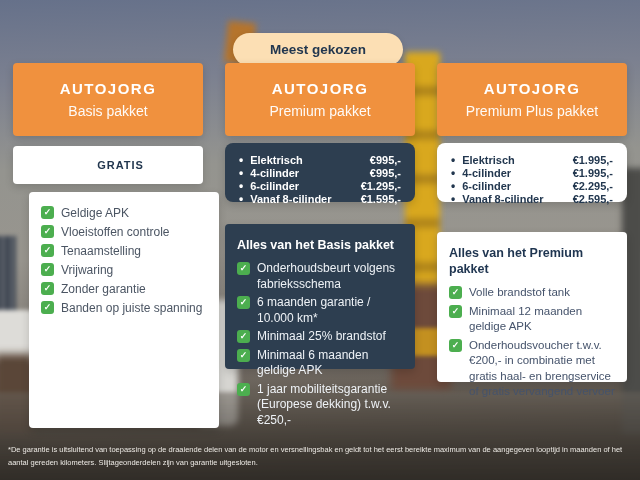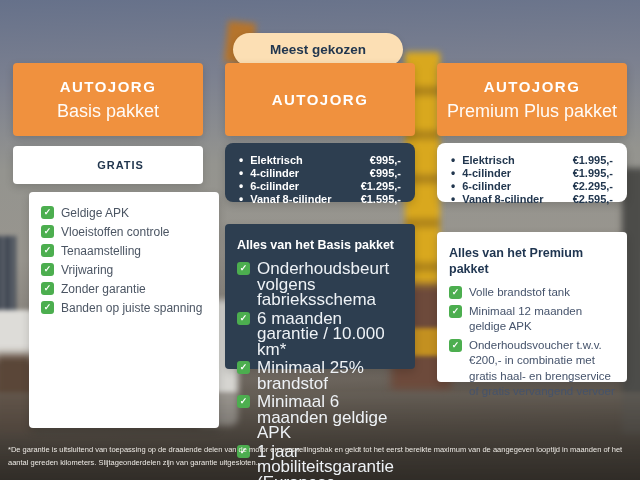--- a/index.html
+++ b/index.html
@@ -33,21 +33,21 @@
     position:absolute;left:233px;top:33px;width:170px;height:33px;border-radius:17px;
     background:var(--badge_bg,#fcdfb4);display:flex;align-items:center;justify-content:center;
     box-shadow:0 2px 6px rgba(0,0,0,.12);
   }
   .badge span{font-size:13.5px;font-weight:bold;color:var(--navy_text,#22374f);}
   .header-card{
     top:63px;height:73px;background:var(--orange,#f0913e);
     display:flex;flex-direction:column;align-items:center;justify-content:center;gap:6px;
   }
   .brand{color:#fff;font-weight:bold;font-size:15px;letter-spacing:1.5px;}
-  .package{color:rgba(255,255,255,.96);font-size:18px;}
+  .package{color:rgba(255,255,255,.96);font-size:14px;}
   .gratis-card{
     left:13px;top:146px;height:38px;border-radius:4px;background:#fff;
     display:flex;align-items:center;justify-content:center;padding-left:25px;
   }
   .gratis-card span{font-size:11px;font-weight:bold;letter-spacing:1px;color:var(--navy_text,#22374f);}
   .price-card{
     top:143px;height:59px;border-radius:8px;padding:11px 14px;
     display:flex;flex-direction:column;justify-content:space-between;
   }
   .price-card.dark{background:var(--navy_card,#2d3e50);color:#fff;}
@@ -57,21 +57,21 @@
   .price-value{margin-left:auto;}
   .features-card{padding:13px 12px;display:flex;flex-direction:column;gap:3px;}
   .features-card.tall{left:29px;top:192px;height:236px;background:#fff;}
   .features-card.dark{top:224px;height:145px;background:var(--navy_card,#2d3e50);}
   .features-card.light{top:232px;height:150px;background:#fff;}
   .features-title{font-size:12.5px;font-weight:bold;margin-bottom:5px;line-height:16px;}
   .features-card.dark .features-title{color:#fff;}
   .features-card.light .features-title{color:#1f3550;}
   .feat{display:flex;align-items:flex-start;gap:7px;line-height:15.5px;}
   .features-card.tall .feat{font-size:12px;color:#4b5563;line-height:16px;}
-  .features-card.dark .feat{font-size:17px;color:#eef2f6;}
+  .features-card.dark .feat{font-size:12px;color:#eef2f6;}
   .features-card.light .feat{font-size:11.5px;color:#45536b;}
   .check{
     flex:none;width:13px;height:13px;margin-top:1px;border-radius:3px;
     background:var(--check_green,#4cae4f);position:relative;
   }
   .check::after{
     content:"\2713";position:absolute;left:0;top:0;width:13px;height:13px;
     color:#fff;font-size:9px;font-weight:bold;line-height:13px;text-align:center;
   }
   .col-1{left:13px;} .col-2{left:225px;} .col-3{left:437px;}
@@ -136,20 +136,21 @@
       </div>
 
       <div class="feat">
         <span class="check"></span>
         <span class="feat-text">Banden op juiste spanning</span>
       </div>
     </div>
 
   <div class="card header-card col-2">
     <div class="brand">AUTOJORG</div>
+    <div class="package">Premium pakket</div>
   </div>
   <div class="card price-card dark col-2">
 
       <div class="price-row">
         <span class="bullet"></span>
         <span class="price-label">Elektrisch</span>
         <span class="price-value">€995,-</span>
       </div>
 
       <div class="price-row">

